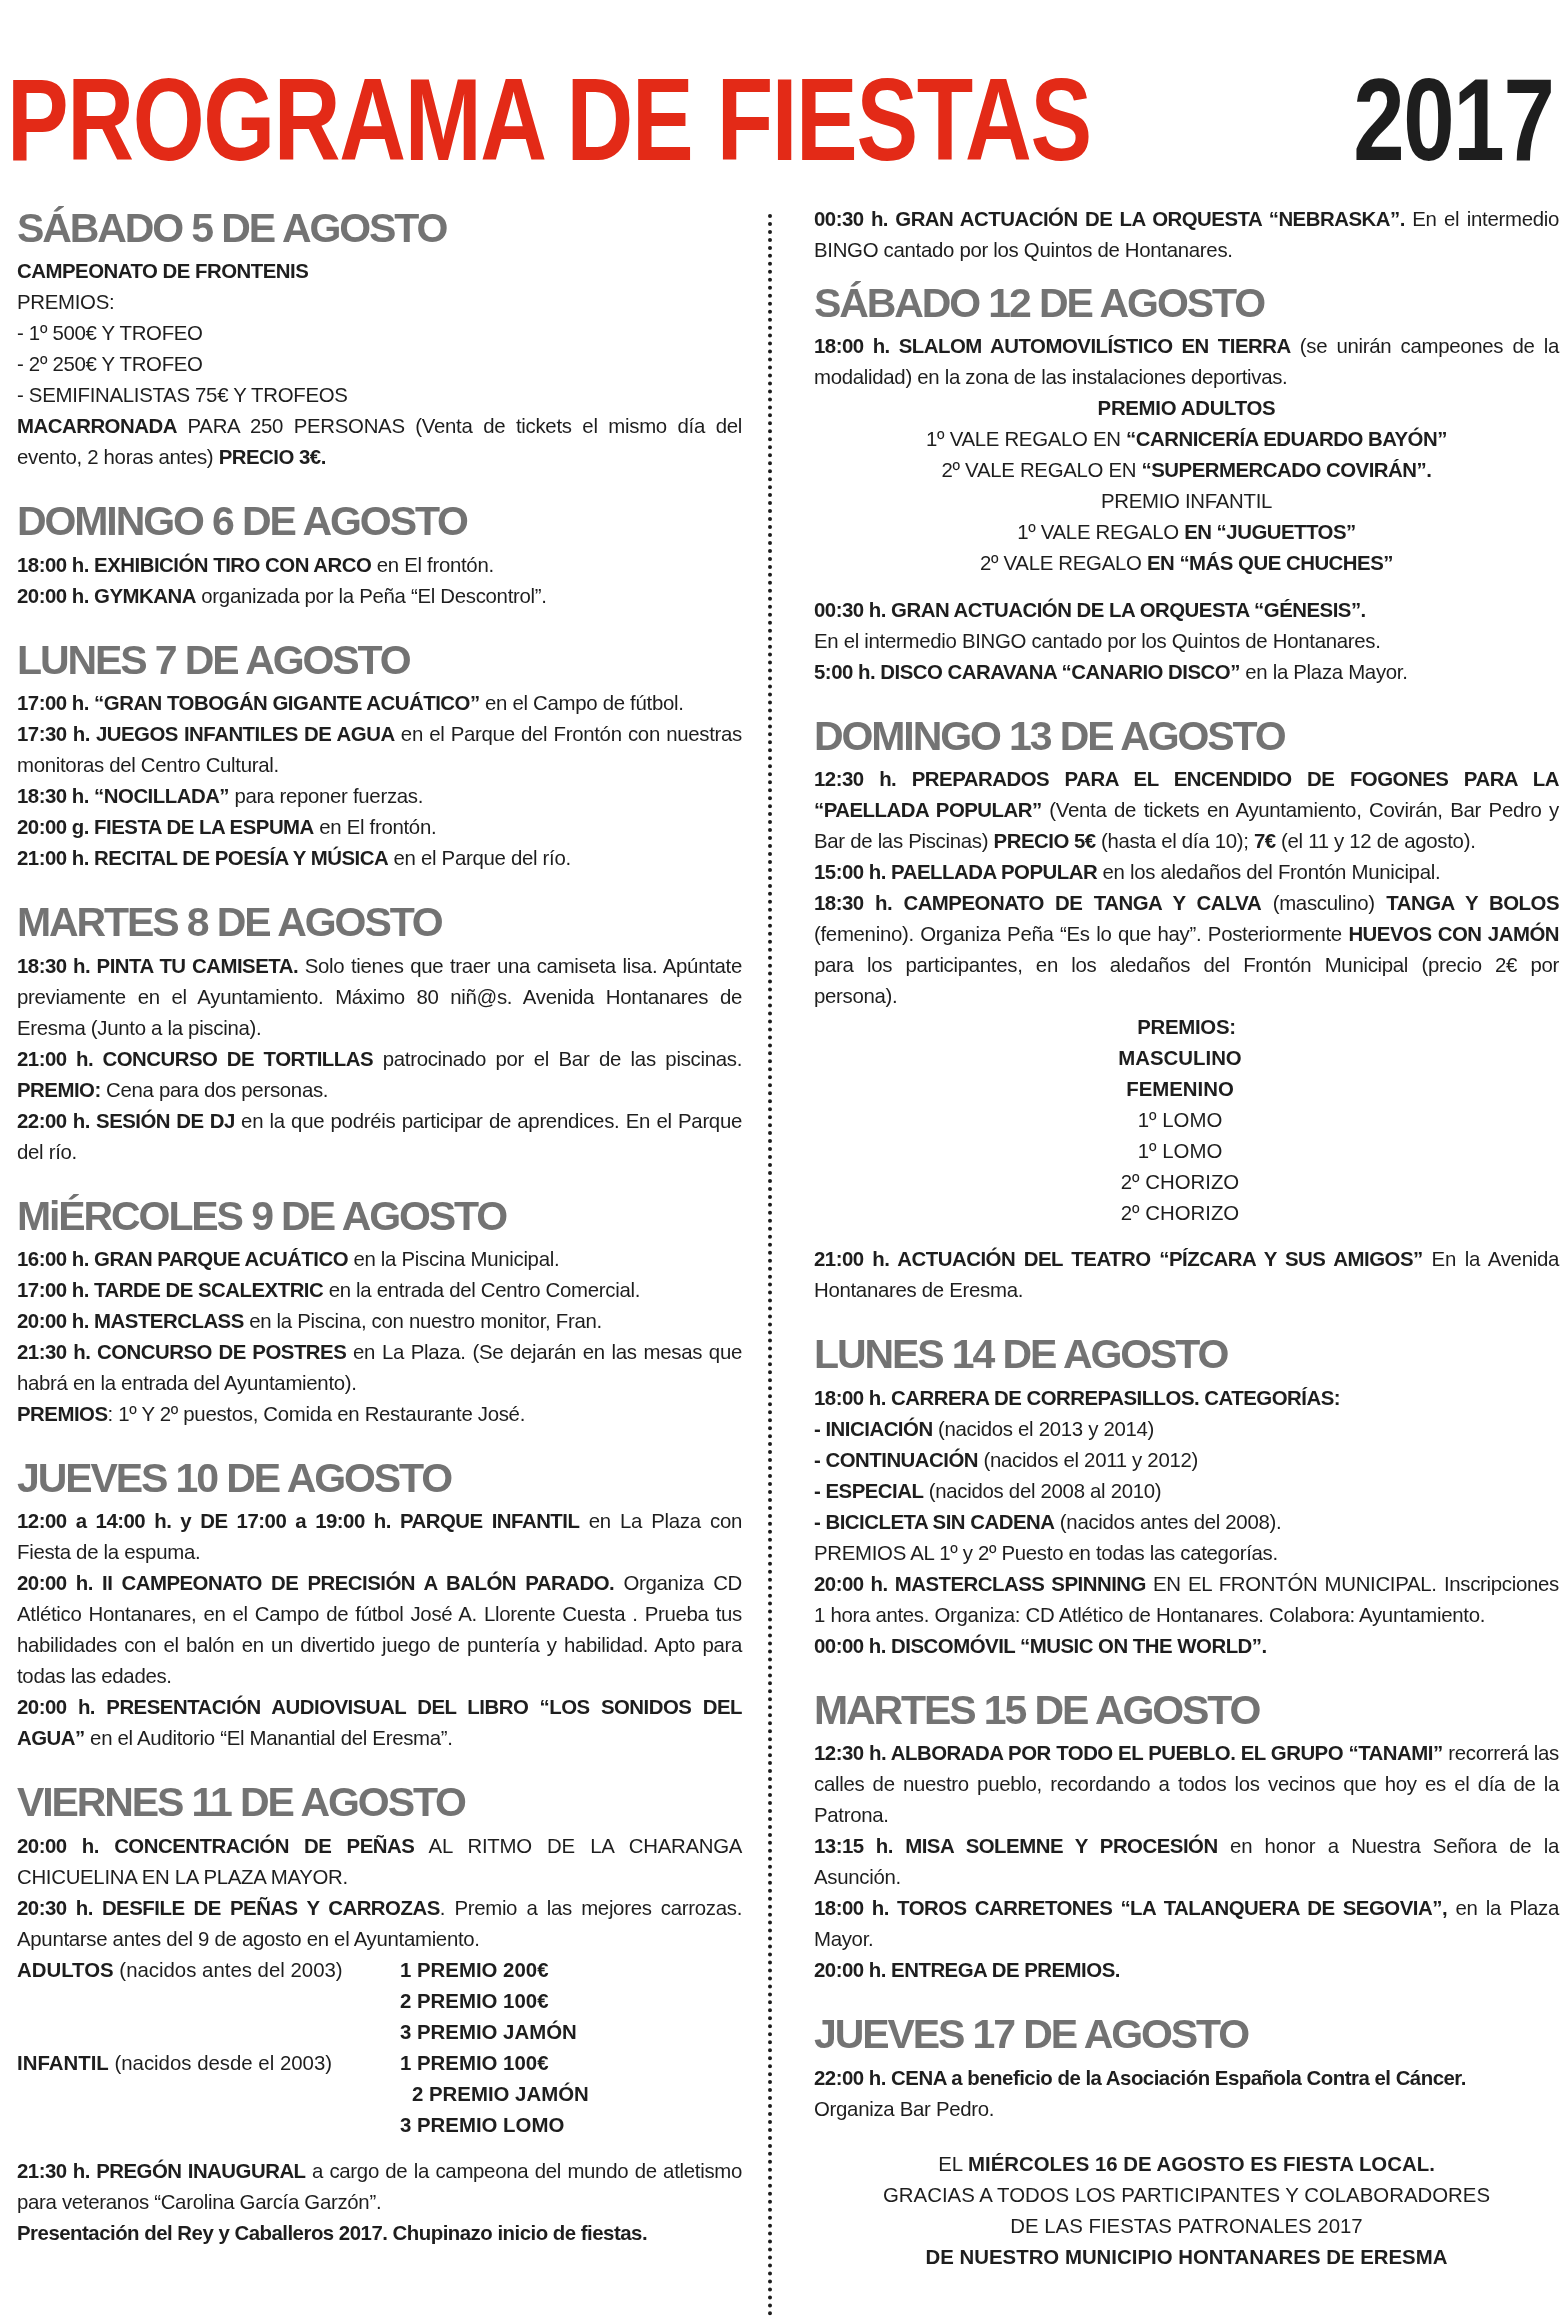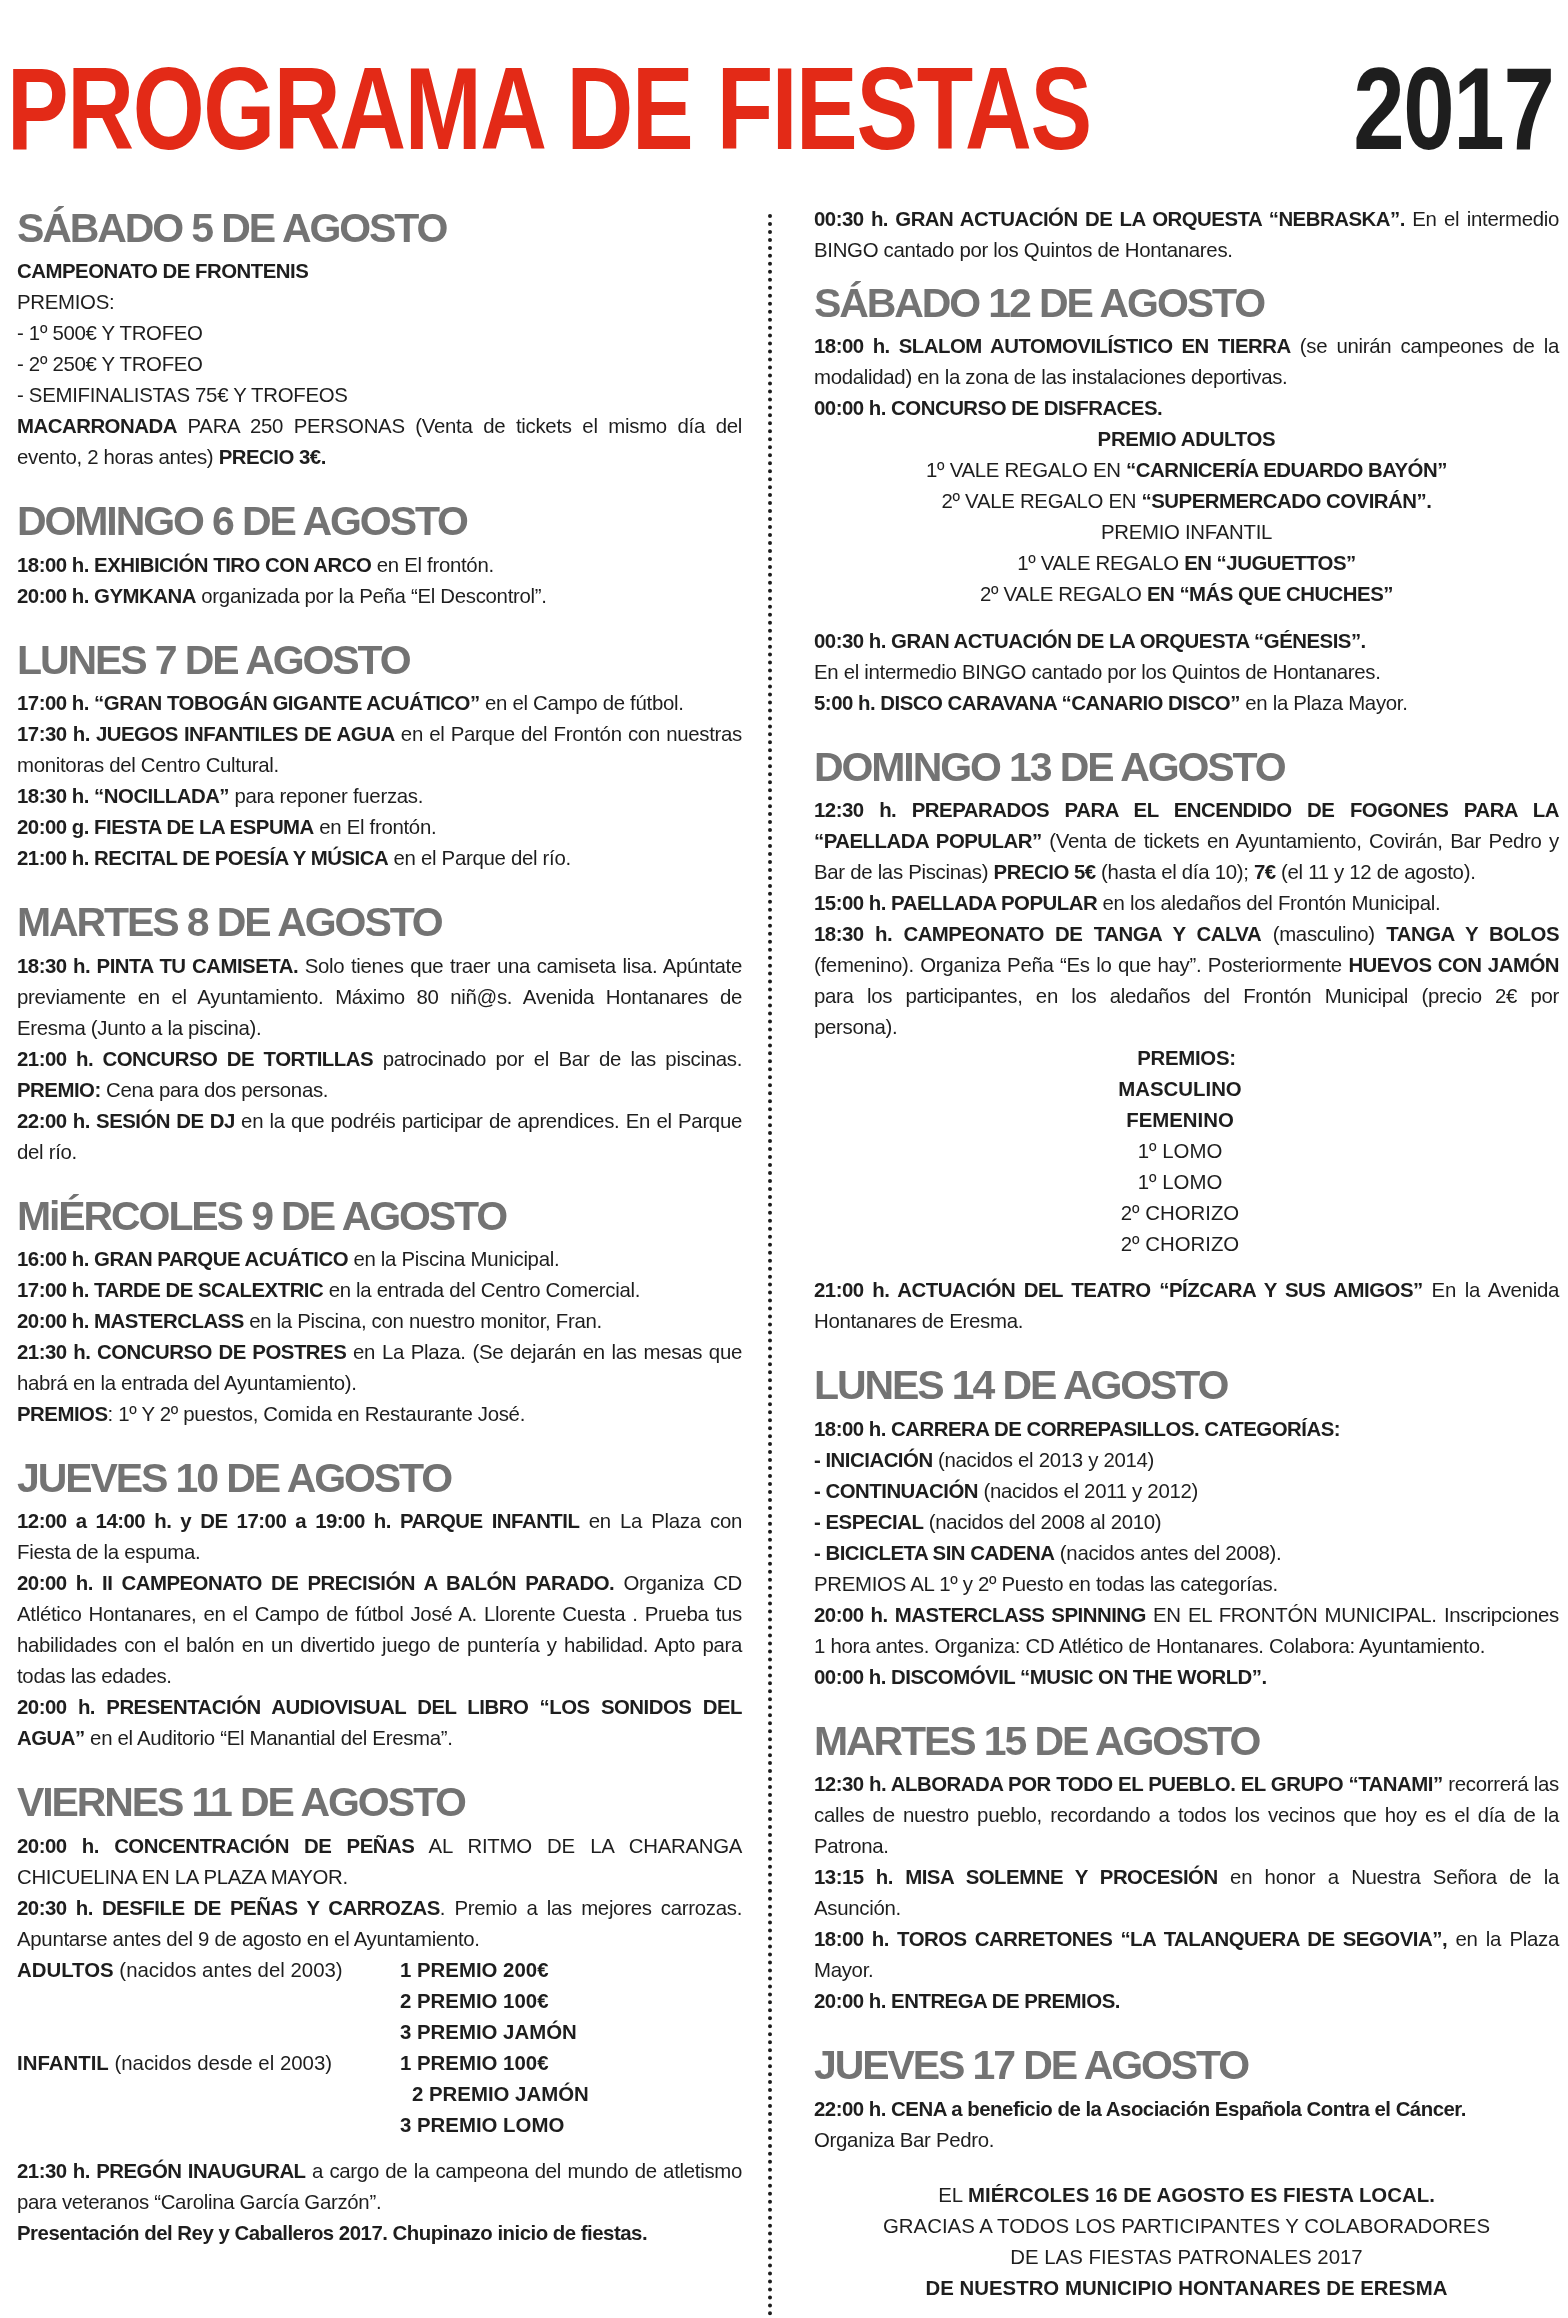--- a/index.html
+++ b/index.html
@@ -1,21 +1,21 @@
 <!DOCTYPE html>
 <html style="font-size:13.6px"><head>
 <meta charset="utf-8">
 <style>
   html, body { margin: 0; padding: 0; background: #ffffff; }
   body {
     width: 1568px; height: 2319px; position: relative; overflow: hidden;
     font-family: "Liberation Sans", sans-serif; color: #1e1e1e;
   }
   .title {
-    position: absolute; left: 6.8px; top: 49px; width: 1557px; height: 111px;
+    position: absolute; left: 6.8px; top: 60px; width: 1557px; height: 111px;
     display: flex; align-items: flex-end; justify-content: center;
   }
   .title-text {
     font-family: "Liberation Sans", sans-serif; font-weight: bold;
     font-size: 117px; line-height: 102px; letter-spacing: -1.7px;
     transform: scaleX(0.79); transform-origin: left bottom; white-space: nowrap;
     display: inline-block; width: 1970px;
   }
   .title-red { color: #e32a17; }
 
@@ -125,21 +125,20 @@
     </section>
   </div>
 
 <div class="col col-right" id="right-col">
     <section class="day" style="margin-bottom: 13px;">
       <p class="line"><b>00:30 h. GRAN ACTUACIÓN DE LA ORQUESTA “NEBRASKA”.</b><span>  En el intermedio BINGO cantado por los Quintos de Hontanares.</span></p>
     </section>
     <section class="day">
       <h2 class="day-heading">SÁBADO 12 DE AGOSTO</h2>
       <p class="line"><b>18:00 h. SLALOM AUTOMOVILÍSTICO EN TIERRA</b><span> (se unirán campeones de la modalidad) en la zona de las instalaciones deportivas.</span></p>
-      <p class="line"><b>00:00 h. CONCURSO DE DISFRACES.</b></p>
       <p class="line center" style="font-weight: bold;">PREMIO ADULTOS</p>
       <p class="line center"><span>1º VALE REGALO EN </span><b>“CARNICERÍA EDUARDO BAYÓN”</b></p>
       <p class="line center"><span>2º VALE REGALO EN </span><b>“SUPERMERCADO COVIRÁN”.</b></p>
       <p class="line center" style="font-weight: normal;">PREMIO INFANTIL</p>
       <p class="line center"><span>1º VALE REGALO </span><b>EN “JUGUETTOS”</b></p>
       <p class="line center"><span>2º  VALE REGALO </span><b>EN “MÁS QUE CHUCHES”</b></p>
       <div class="spacer"></div>
       <p class="line"><b>00:30 h. GRAN  ACTUACIÓN DE LA ORQUESTA “GÉNESIS”.</b></p>
       <p class="line"><span>En el intermedio BINGO cantado por los Quintos de Hontanares.</span></p>
       <p class="line"><b>5:00 h. DISCO CARAVANA “CANARIO DISCO”</b><span> en la Plaza Mayor.</span></p>

